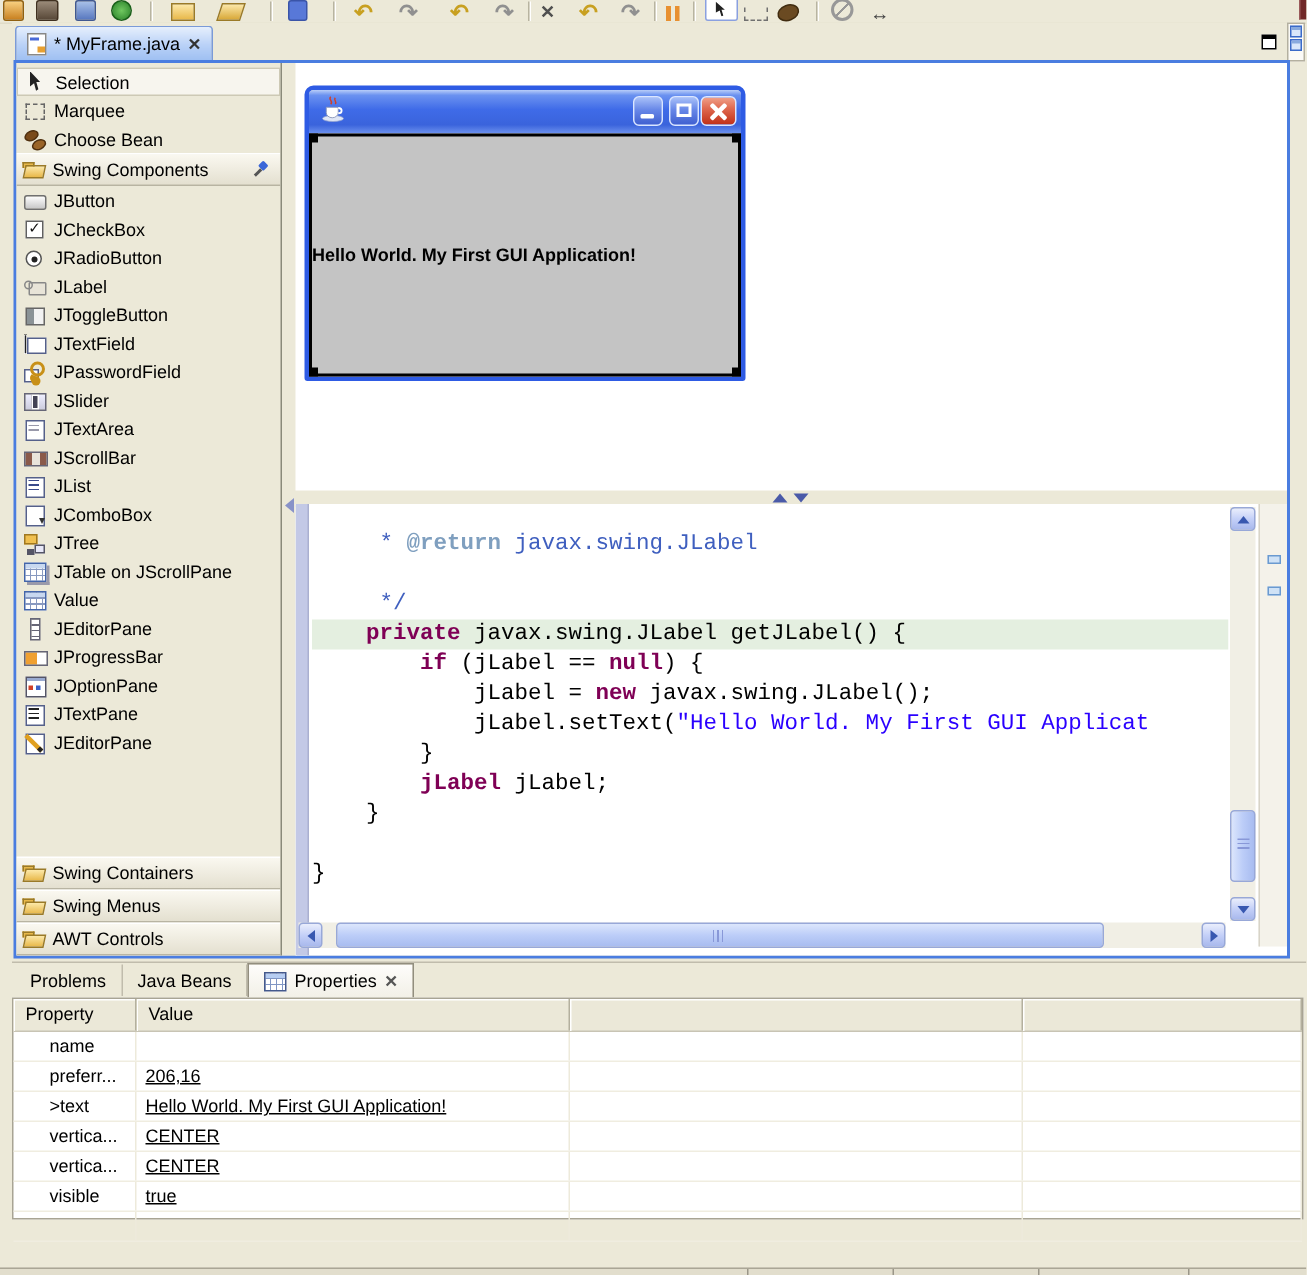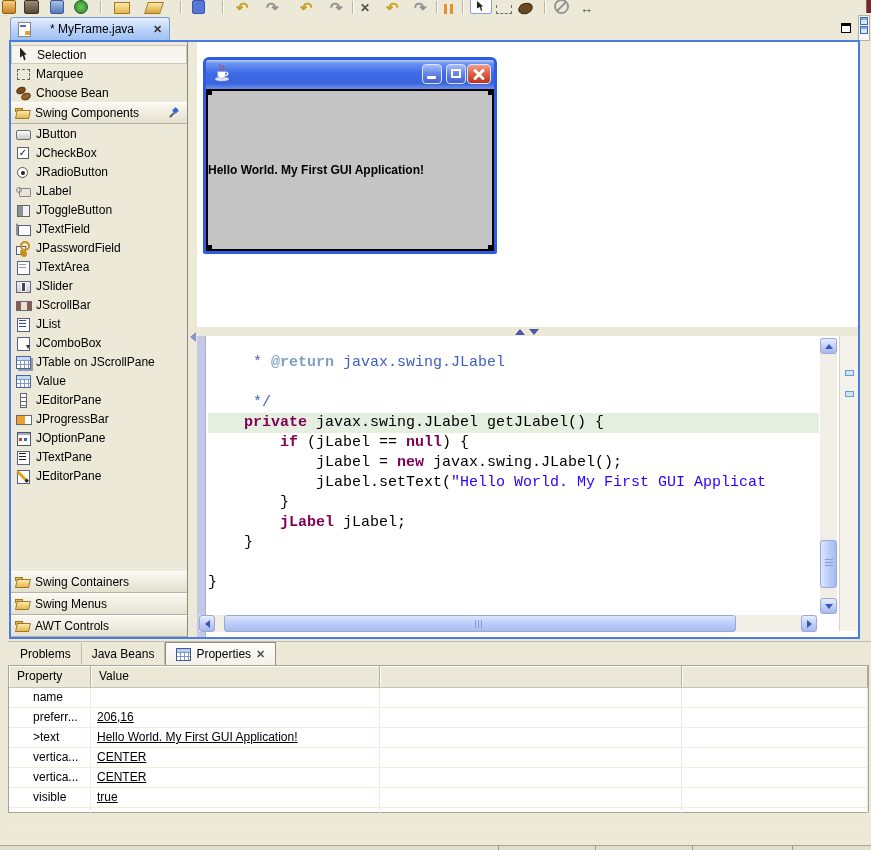--- a/index.html
+++ b/index.html
@@ -27,21 +27,21 @@
       clip-path:polygon(0 0,0 75%,35% 60%,50% 100%,65% 93%,50% 55%,78% 55%);}
   .tf-dashes{width:14px;height:8px;border:1px dashed #707070;border-top:none;}
   .tf-bean{width:13px;height:9px;background:#6a4a22;border:1px solid #402c10;border-radius:50%;transform:rotate(-20deg);}
   .tf-nocircle{width:11px;height:11px;border:2px solid #989898;border-radius:50%;
       background:linear-gradient(135deg,transparent 44%,#989898 44% 56%,transparent 56%);}
   .tf-harrow::before{content:"↔";color:#444;font-size:13px;font-weight:bold;position:absolute;bottom:-2px;left:0;}
   .corner-maroon{position:absolute;left:866px;top:0;width:5px;height:13px;background:#702828;border-left:1px solid #9a5a5a;}
 
   
   .tabbar{position:absolute;left:8px;top:15px;width:850px;height:25px;background:#ece9d8;}
-  .etab{position:absolute;left:2px;top:2px;height:22px;display:flex;align-items:center;gap:19px;padding:0 7px;
+  .etab{position:absolute;left:2px;top:2px;height:22px;display:flex;align-items:center;gap:5px;padding:0 7px;
         background:linear-gradient(#e6effc,#b9d1f7 55%,#9fc0f2);border:1px solid #7a9ad8;border-bottom:none;
         border-radius:3px 3px 0 0;}
   .etab-icon{width:11px;height:13px;background:#fff;border:1px solid #888;position:relative;flex:none;}
   .etab-icon::before{content:"";position:absolute;left:1px;top:2px;width:6px;height:2px;background:#4a6ad8;}
   .etab-icon::after{content:"";position:absolute;right:0px;bottom:1px;width:5px;height:4px;background:#e8a030;}
   .etab-label{white-space:nowrap;}
   .etab-close{color:#333;font-size:11px;font-weight:bold;cursor:pointer;}
   .max-btn{position:absolute;right:7px;top:8px;width:10px;height:10px;background:#fff;border:1px solid #000;border-top:3px solid #000;box-sizing:border-box;}
   .right-strip{position:absolute;left:858px;top:15px;width:12px;height:26px;background:#fbfaf6;
                border:1px solid #b4b0a0;box-sizing:border-box;display:flex;flex-direction:column;gap:1px;padding:1px;}
@@ -299,38 +299,42 @@
           </div>
           <div class="prow-item">
             <span class="pi pi-jtextfield"></span>
             <span>JTextField</span>
           </div>
           <div class="prow-item">
             <span class="pi pi-jpasswordfield"></span>
             <span>JPasswordField</span>
           </div>
           <div class="prow-item">
+            <span class="pi pi-jslider"></span>
+            <span>JSlider</span>
+          </div>
+          <div class="prow-item">
             <span class="pi pi-jtextarea"></span>
             <span>JTextArea</span>
           </div>
           <div class="prow-item">
-            <span class="pi pi-jslider"></span>
-            <span>JSlider</span>
-          </div>
-          <div class="prow-item">
             <span class="pi pi-jscrollbar"></span>
             <span>JScrollBar</span>
           </div>
           <div class="prow-item">
             <span class="pi pi-jlist"></span>
             <span>JList</span>
           </div>
           <div class="prow-item">
             <span class="pi pi-jcombobox"></span>
             <span>JComboBox</span>
+          </div>
+          <div class="prow-item">
+            <span class="pi pi-jtree"></span>
+            <span>JTree</span>
           </div>
           <div class="prow-item">
             <span class="pi pi-jtable-scroll"></span>
             <span>JTable on JScrollPane</span>
           </div>
           <div class="prow-item">
             <span class="pi pi-jtable"></span>
             <span>Value</span>
           </div>
           <div class="prow-item">

